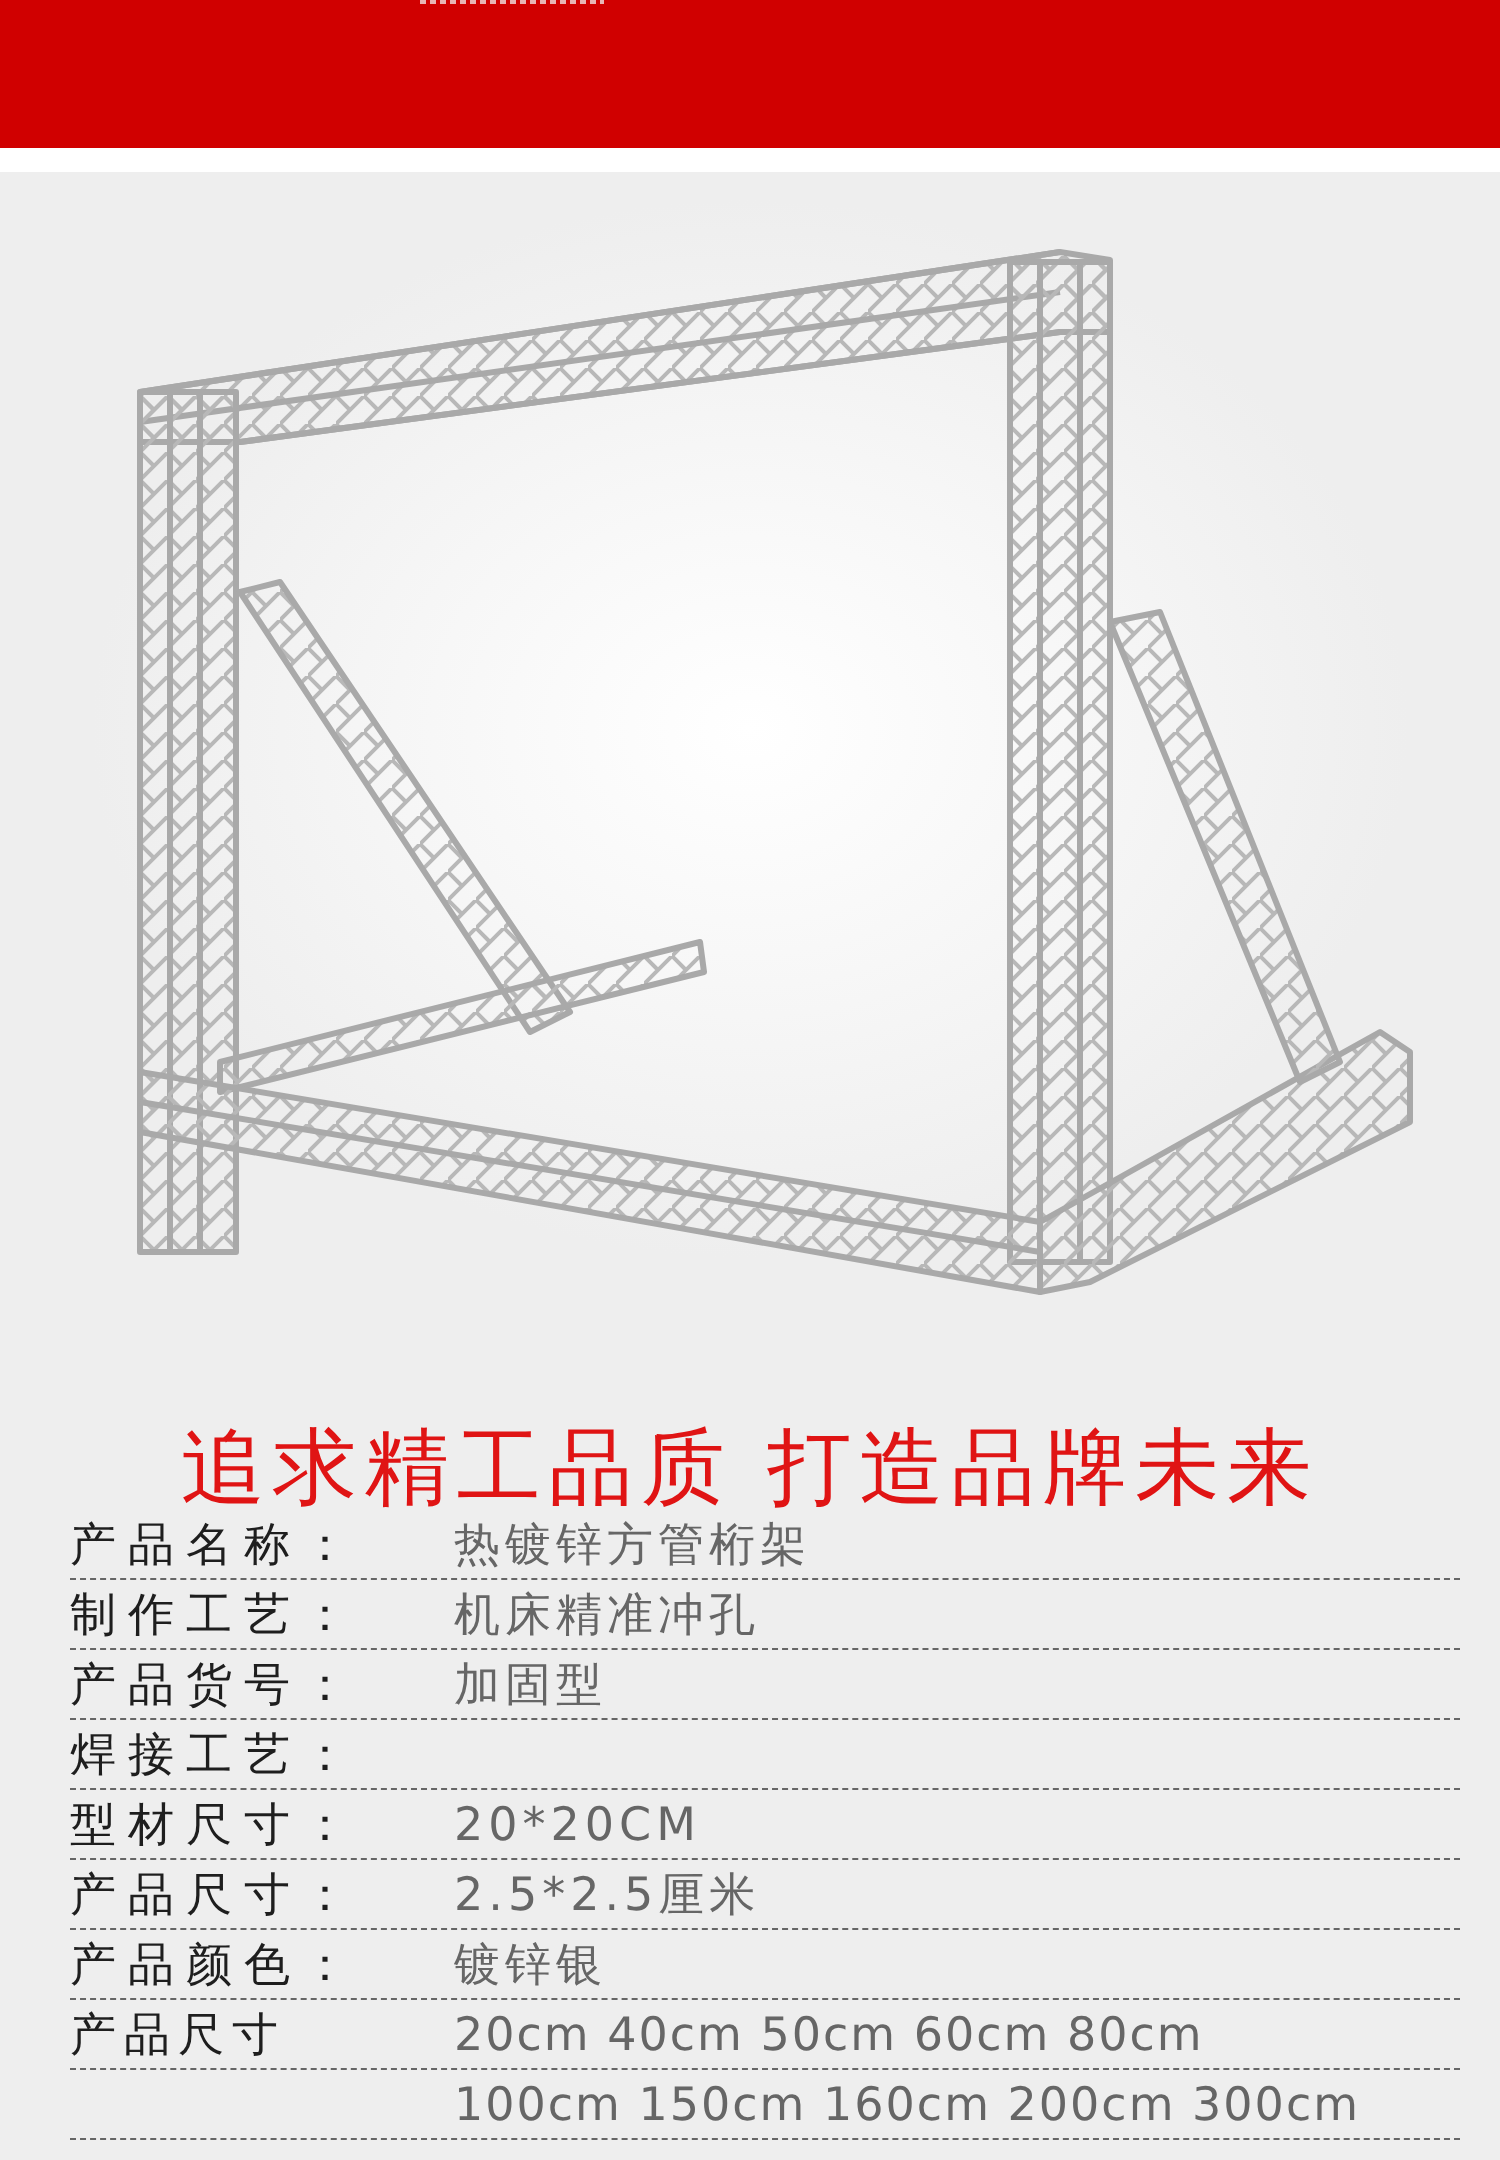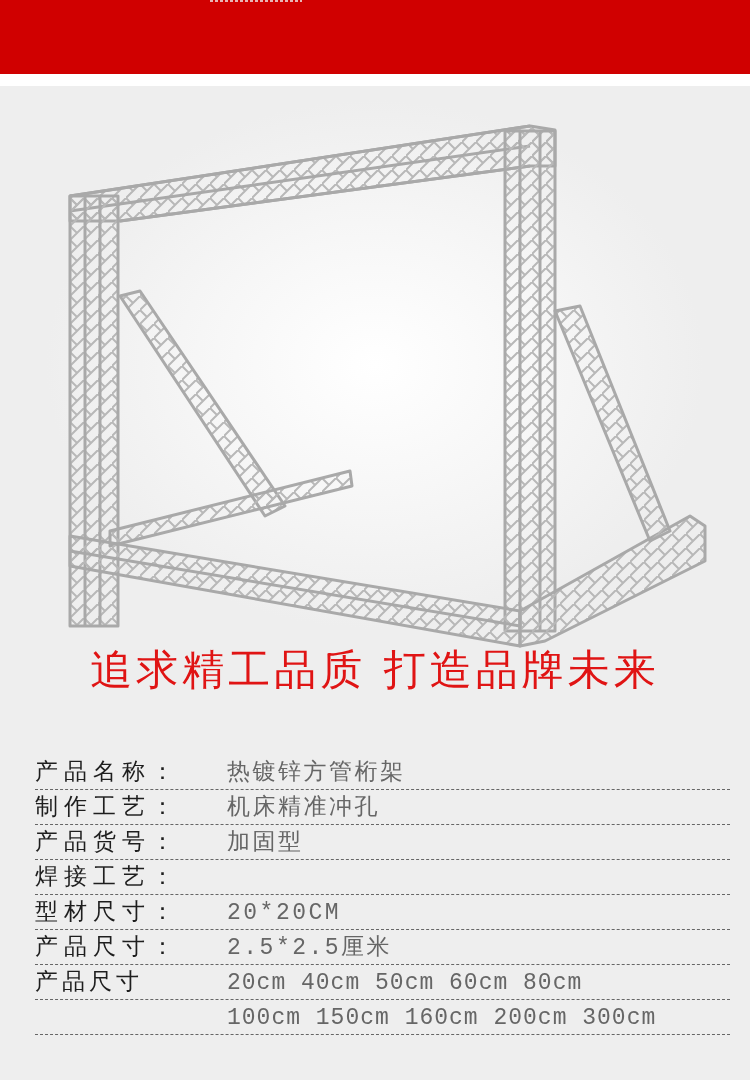--- a/index.html
+++ b/index.html
@@ -3,24 +3,24 @@
 <meta charset="utf-8">
 <style>
   html, body { margin:0; padding:0; }
   body { width:750px; height:1080px; overflow:hidden; background:#eeeeee; font-family:"DejaVu Sans", sans-serif; position:relative; }
   .banner { position:absolute; left:0; top:0; width:750px; height:74px; background:#d00000; }
   .banner-strip { position:absolute; left:210px; top:0; width:92px; height:2px; background:repeating-linear-gradient(90deg,#e9b5b5 0 3px,#d00000 3px 5px); }
   .gap { position:absolute; left:0; top:74px; width:750px; height:12px; background:#ffffff; }
   .hero { position:absolute; left:0; top:86px; width:750px; height:580px;
           background: radial-gradient(ellipse at 50% 48%, #ffffff 0%, #f7f7f7 30%, #eeeeee 62%); }
   .hero svg { position:absolute; left:0; top:0; }
-  .slogan { position:absolute; left:0; top:640px; width:750px; text-align:center; color:#e01414;
+  .slogan { position:absolute; left:0; top:704px; width:750px; text-align:center; color:#e01414;
             font-size:42px; letter-spacing:4px; line-height:60px; }
   .spec { position:absolute; left:35px; top:758px; width:695px; }
-  .row { display:flex; height:32px; align-items:flex-start; border-bottom:1px dashed #666; margin-bottom:3px; padding-bottom:2px; box-sizing:border-box;font-family:Liberation Mono, monospace; }
+  .row { display:flex; height:32px; align-items:flex-start; border-bottom:1px dashed #666; margin-bottom:3px; padding-bottom:2px; box-sizing:border-box; }
   .row .label { width:192px; color:#1e1e1e; font-size:23px; letter-spacing:6px; line-height:30px; white-space:nowrap; }
   .row .value { color:#666666; font-size:23px; letter-spacing:2.5px; line-height:30px; white-space:nowrap; }
   .row.size .label { letter-spacing:4px; }
   .row.size .value { letter-spacing:1px; }
 </style>
 </head>
 <body>
 
 <div class="banner">
   <div class="banner-strip"></div>
@@ -82,20 +82,24 @@
     <span class="label">焊接工艺：</span>
   </div>
   <div class="row">
     <span class="label">型材尺寸：</span>
     <span class="value">20*20CM</span>
   </div>
   <div class="row">
     <span class="label">产品尺寸：</span>
     <span class="value">2.5*2.5厘米</span>
   </div>
+  <div class="row">
+    <span class="label">产品颜色：</span>
+    <span class="value">镀锌银</span>
+  </div>
   <div class="row size">
     <span class="label">产品尺寸</span>
     <span class="value">20cm 40cm 50cm 60cm 80cm</span>
   </div>
   <div class="row size">
     <span class="label"></span>
     <span class="value">100cm 150cm 160cm 200cm 300cm</span>
   </div>
 </div>
 

